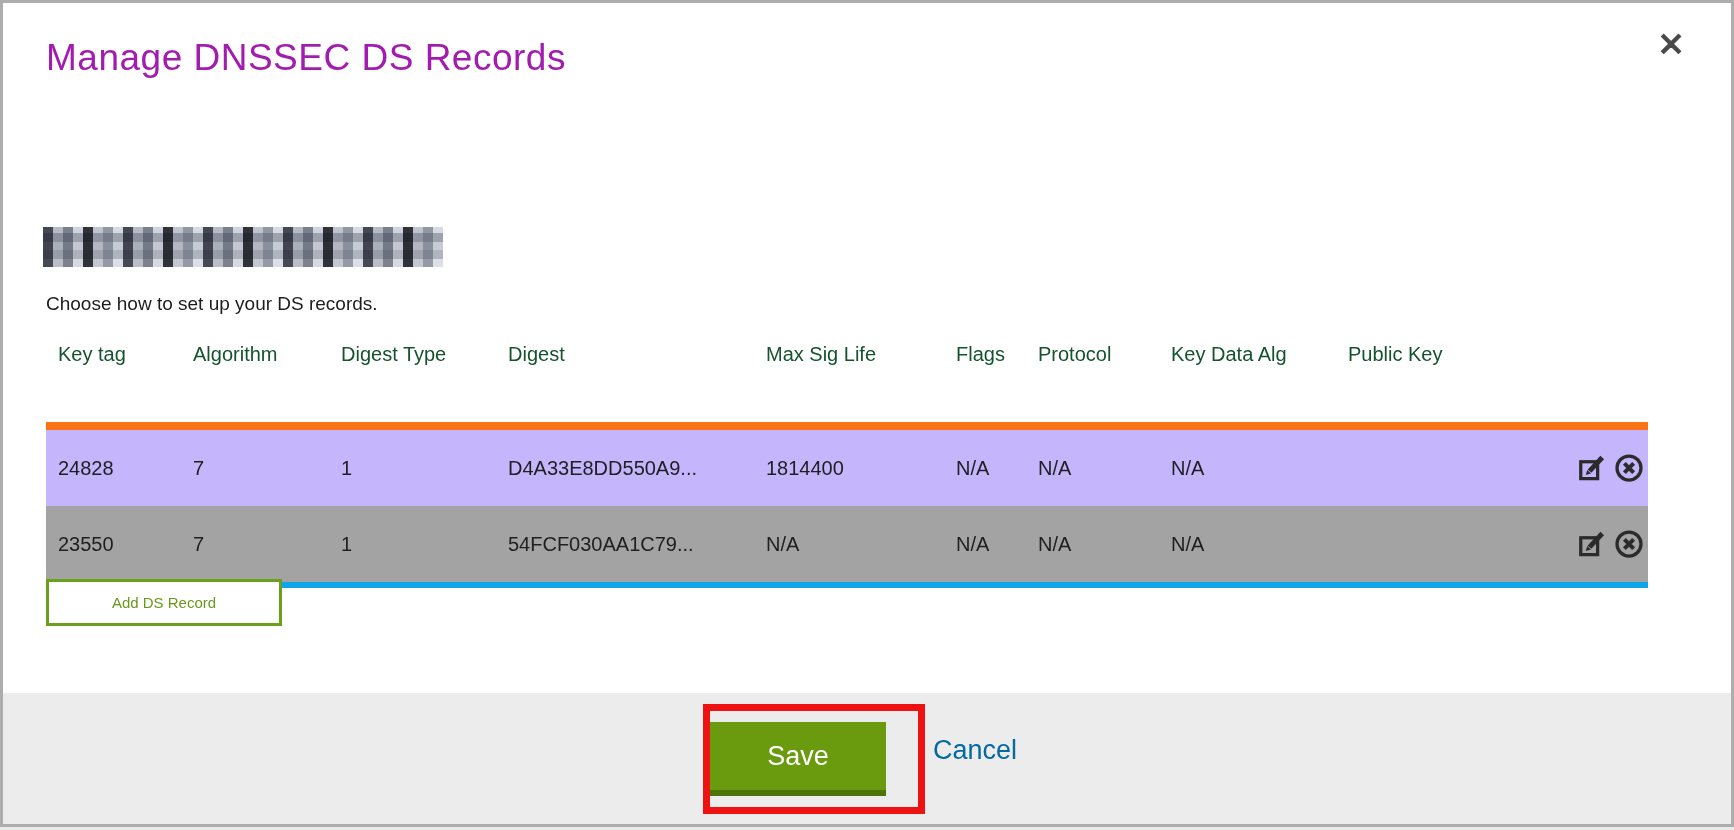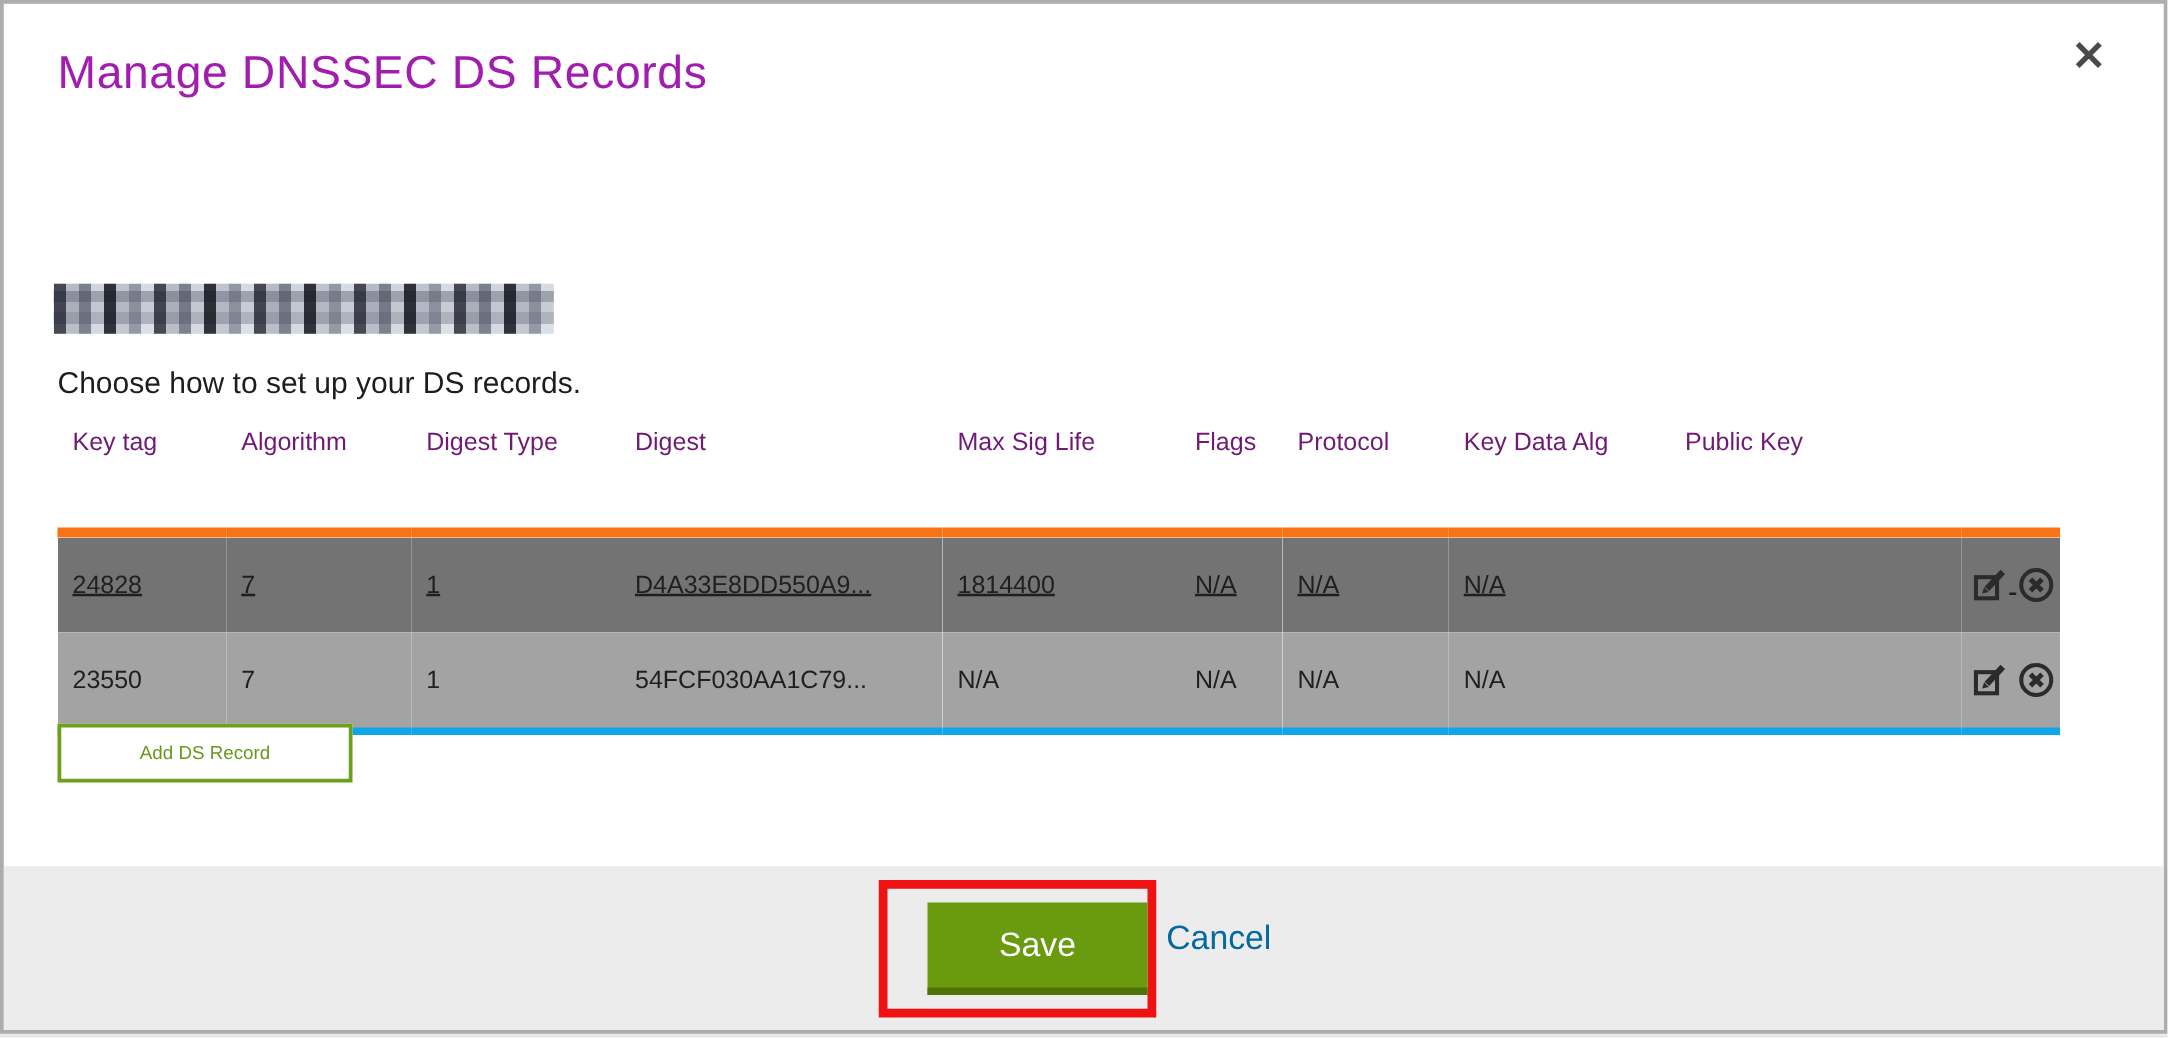--- a/index.html
+++ b/index.html
@@ -44,45 +44,45 @@
       repeating-linear-gradient(0deg,
         #d7dbe2 0 8px,
         #8d929e 8px 17px,
         #b6bac4 17px 25px,
         #707684 25px 34px,
         #cfd3db 34px 40px);
   }
 
   .instruction {
     position:absolute; left:43px; top:290px;
-    font-size:24px; color:#1d1d1d;
+    font-size:19px; color:#1d1d1d;
   }
 
   
   .ds-table {
     position:absolute; left:43px; top:330px;
     width:1602px;
     border-collapse:collapse;
     table-layout:fixed;
     font-size:20px; color:#1f1f1f;
   }
   .ds-table col.c1{width:135px}.ds-table col.c2{width:148px}.ds-table col.c3{width:167px}
   .ds-table col.c4{width:258px}.ds-table col.c5{width:190px}.ds-table col.c6{width:82px}
   .ds-table col.c7{width:133px}.ds-table col.c8{width:177px}.ds-table col.c9{width:233px}
   .ds-table col.c10{width:79px}
   .ds-table th {
-    font-weight:400; text-align:left; color:#701a75;
+    font-weight:400; text-align:left; color:#14532d;
     padding:10px 12px 56px 12px;
     border-bottom:8px solid #f97316;
     white-space:nowrap; overflow:hidden;
   }
   .ds-table td {
     padding:23px 12px; white-space:nowrap; overflow:hidden;
   }
-  .ds-table tr.row-odd  { background:#737373;text-decoration:underline; }
+  .ds-table tr.row-odd  { background:#c4b5fd; }
   .ds-table tr.row-even { background:#a3a3a3; border-bottom:6px solid #0ea5e9; }
   .actions-cell { text-align:right; padding:23px 4px 23px 0 !important; }
   .icon-btn { display:inline-block; vertical-align:middle; cursor:pointer; line-height:0; }
   .icon-btn + .icon-btn { margin-left:1px; }
 
   .add-ds-btn {
     position:absolute; left:43px; top:576px;
     width:236px; height:47px;
     background:#ffffff;
     border:3px solid #6ba01d;
@@ -93,21 +93,21 @@
   
   .footer {
     position:absolute; left:0; bottom:0;
     width:100%; height:131px;
     background:#ececec;
   }
   .red-annotation {
     position:absolute; left:700px; top:11px;
     width:222px; height:110px;
     border:7px solid #ee1212;
-    display:flex; align-items:center; justify-content:flex-end;
+    display:flex; align-items:center; justify-content:flex-start;
   }
   .save-btn {
     width:176px; height:74px;
     background:#6a9a0e;
     border:none; border-bottom:6px solid #4e7409;
     color:#ffffff; font-size:27px; font-family:inherit;
     cursor:pointer;
   }
   .cancel-link {
     position:absolute; left:930px; top:42px;

